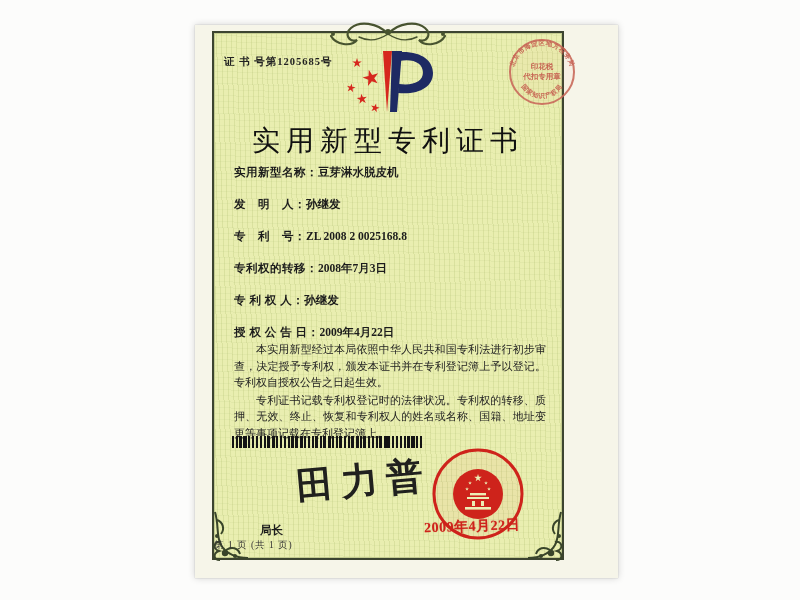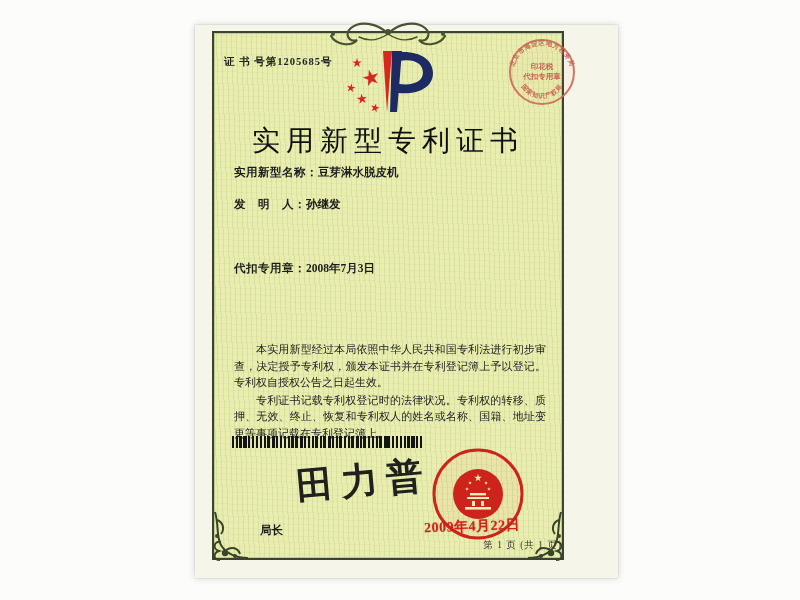--- a/index.html
+++ b/index.html
@@ -67,21 +67,21 @@
     transform:rotate(-5deg);letter-spacing:8px;
     font-family:"DejaVu Serif","Liberation Serif",serif;
   }
   .issue-seal{position:absolute;left:216px;top:413px;width:96px;height:96px;}
   .seal-date{
     position:absolute;left:210px;top:484px;width:130px;
     font-size:14px;font-weight:bold;color:#ce231b;
     transform:rotate(-2deg);letter-spacing:.5px;text-shadow:0 0 1px rgba(206,35,27,.5);
   }
   .footer{
-    position:absolute;left:0;right:0;top:506px;text-align:right;
+    position:absolute;left:0;right:0;top:506px;text-align:left;
     font-size:9.5px;color:#333;letter-spacing:1px;
   }
   .tax-seal{position:absolute;left:292px;top:3px;width:72px;height:72px;opacity:.9;}
 </style>
 </head>
 <body>
 
 <svg width="0" height="0" style="position:absolute">
   <defs>
     <path id="star" d="M0,-1 L0.2245,-0.309 0.9511,-0.309 0.3633,0.118 0.5878,0.809 0,0.382 -0.5878,0.809 -0.3633,0.118 -0.9511,-0.309 -0.2245,-0.309 Z"></path>
@@ -152,22 +152,31 @@
     </div>
 
     <div class="title">实用新型专利证书</div>
 
     <div class="field" style="top:164px">
       <span class="lab">发　明　人：</span><span>孙继发</span>
     </div>
     <div class="field" style="top:132px">
       <span class="lab">实用新型名称：</span><span>豆芽淋水脱皮机</span>
     </div>
+    <div class="field" style="top:196px">
+      <span class="lab">专　利　号：</span><span>ZL 2008 2 0025168.8</span>
+    </div>
     <div class="field" style="top:228px">
-      <span class="lab">代扣专用章：</span><span>2008年7月3日</span>
+      <span class="lab">专利权的转移：</span><span>2008年7月3日</span>
+    </div>
+    <div class="field" style="top:260px">
+      <span class="lab">专 利 权 人：</span><span>孙继发</span>
+    </div>
+    <div class="field" style="top:292px">
+      <span class="lab">授 权 公 告 日：</span><span>2009年4月22日</span>
     </div>
 
     <div class="paragraphs">
       <p>本实用新型经过本局依照中华人民共和国专利法进行初步审查，决定授予专利权，颁发本证书并在专利登记簿上予以登记。专利权自授权公告之日起生效。</p>
       <p>专利证书记载专利权登记时的法律状况。专利权的转移、质押、无效、终止、恢复和专利权人的姓名或名称、国籍、地址变更等事项记载在专利登记簿上。</p>
     </div>
 
     <div class="barcode"></div>
 
     <div class="director-label">局长</div>

